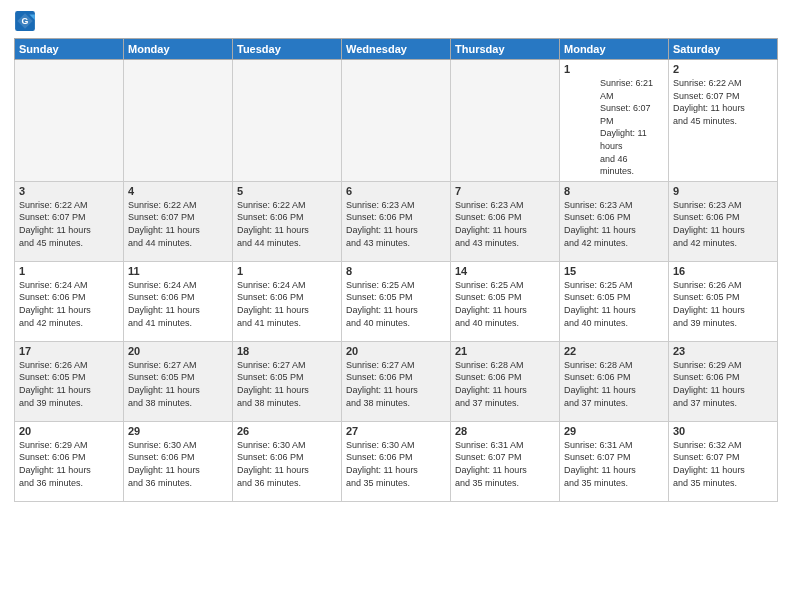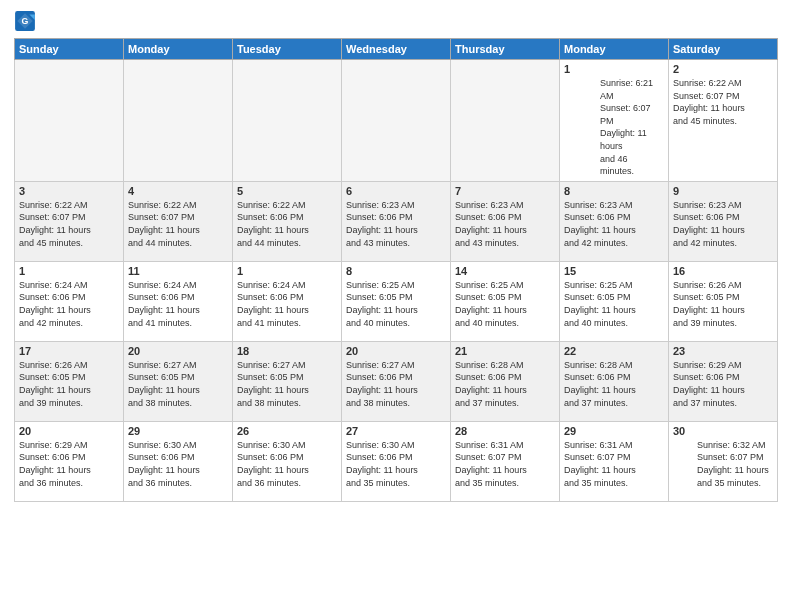--- a/index.html
+++ b/index.html
@@ -339,21 +339,21 @@
           </td>
           <td>
             <span class="day-num">29</span>
             <div class="day-info" style="white-space: pre-line;">Sunrise: 6:31 AM
 Sunset: 6:07 PM
 Daylight: 11 hours
 and 35 minutes.</div>
           </td>
           <td>
             <span class="day-num">30</span>
-            <div class="day-info" style="white-space: pre-line; margin-left: 24px;">Sunrise: 6:32 AM
+            <div class="day-info" style="white-space: pre-line;">Sunrise: 6:32 AM
 Sunset: 6:07 PM
 Daylight: 11 hours
 and 35 minutes.</div>
           </td>
         </tr>
       </tbody>
   </table>
 </div>
 
 </body></html>

